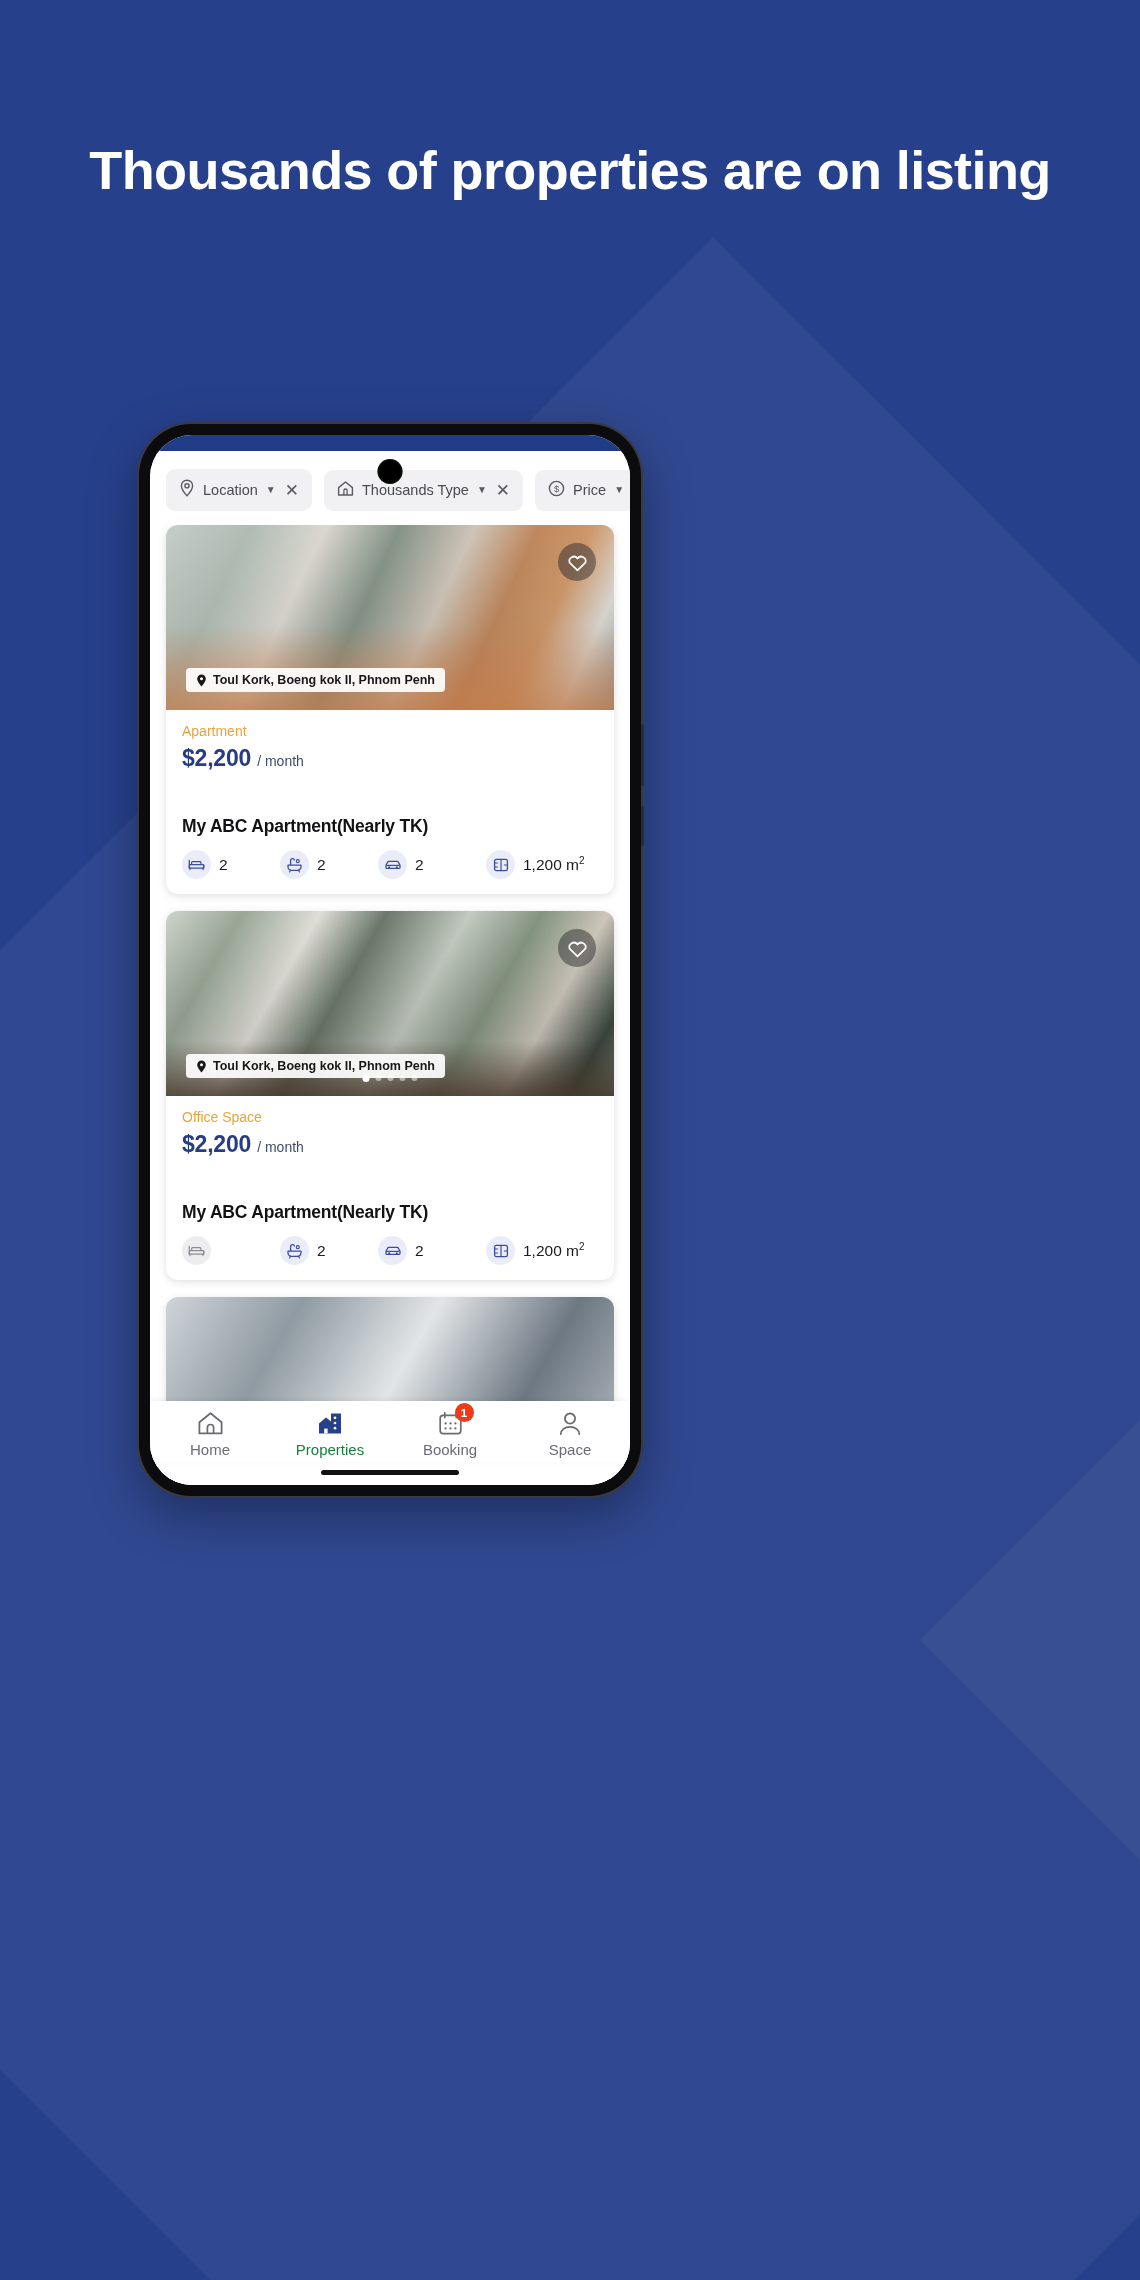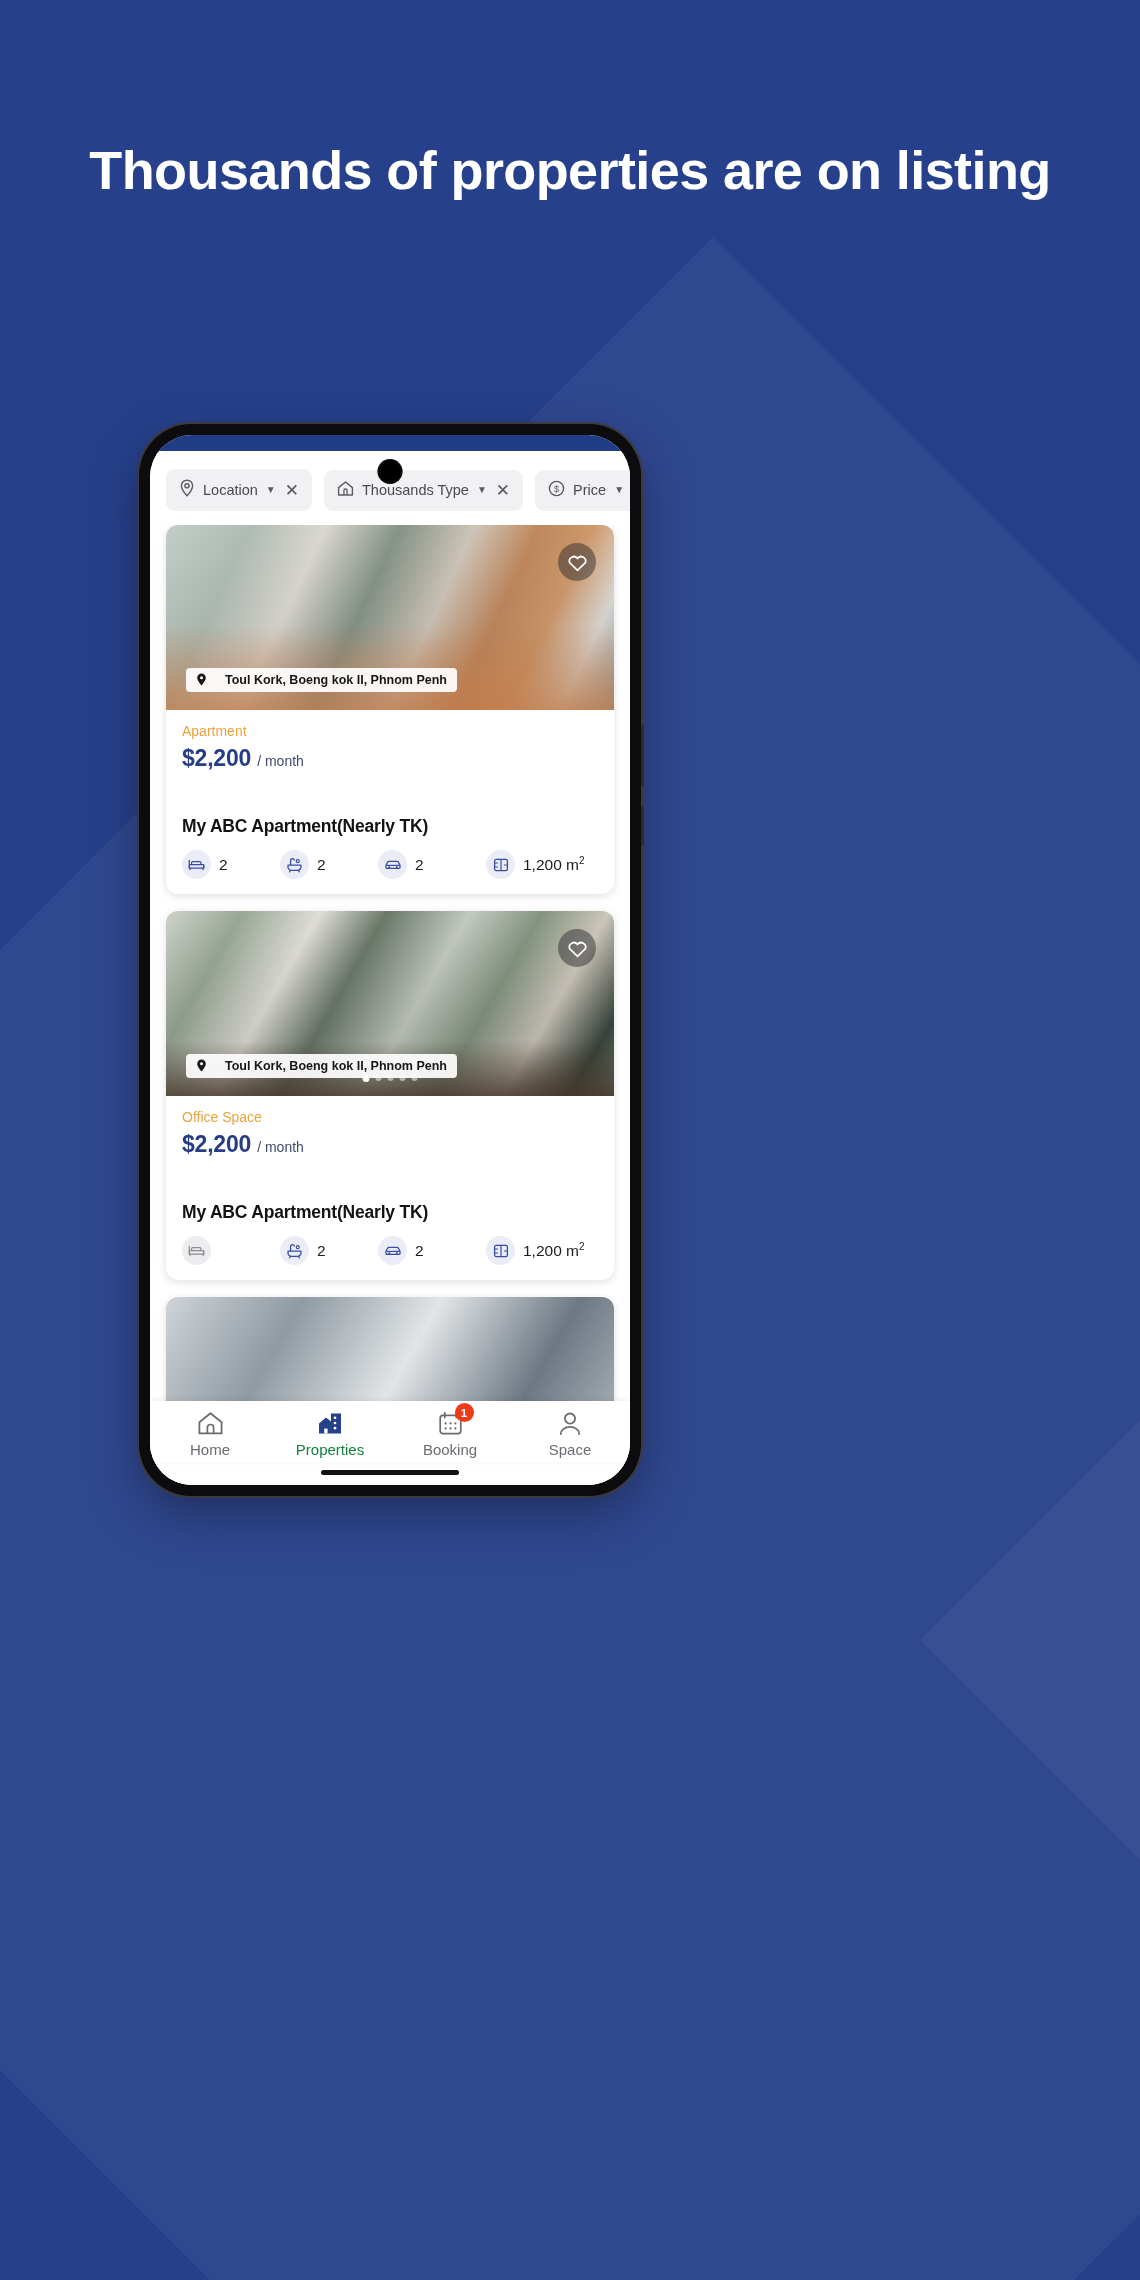--- a/index.html
+++ b/index.html
@@ -175,21 +175,21 @@
     background:linear-gradient(120deg,#cfd4d8 0%,#8f9aa2 25%,#e2e5e7 50%,
       #6d7883 75%,#b9c0c6 100%);
   }
 
   .loc-badge {
     position:absolute;
     left:20px; bottom:18px;
     background:rgba(255,255,255,0.92);
     border-radius:4px;
     padding:5px 10px;
-    display:inline-flex; align-items:flex-start; gap:18px;
+    display:inline-flex; align-items:center; gap:6px;
     font-size:12.5px; font-weight:bold; color:#17171a;
     white-space:nowrap;
   }
   .fav-btn {
     position:absolute; right:18px; top:18px;
     width:38px; height:38px; border-radius:50%;
     background:rgba(40,40,44,0.48);
     display:flex; align-items:center; justify-content:center;
   }
   .dots {

